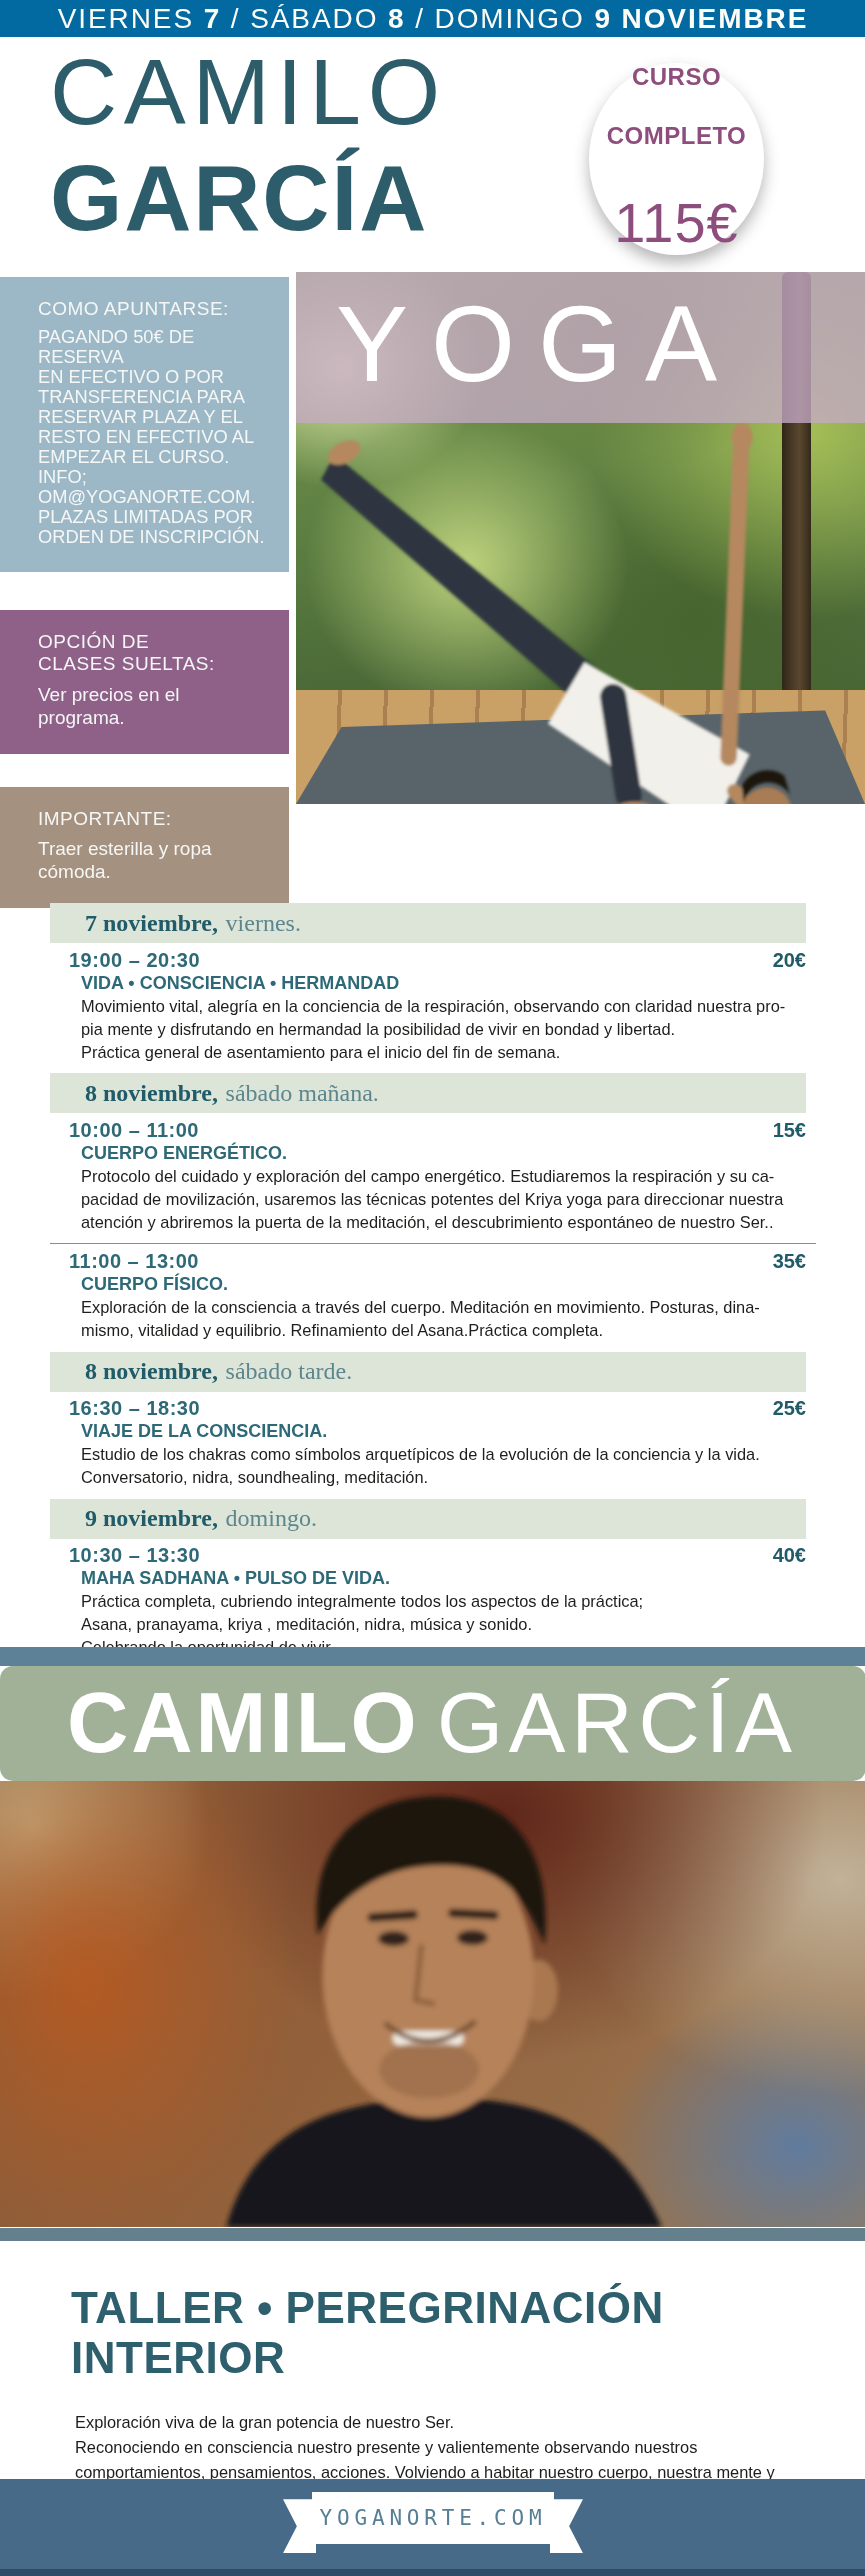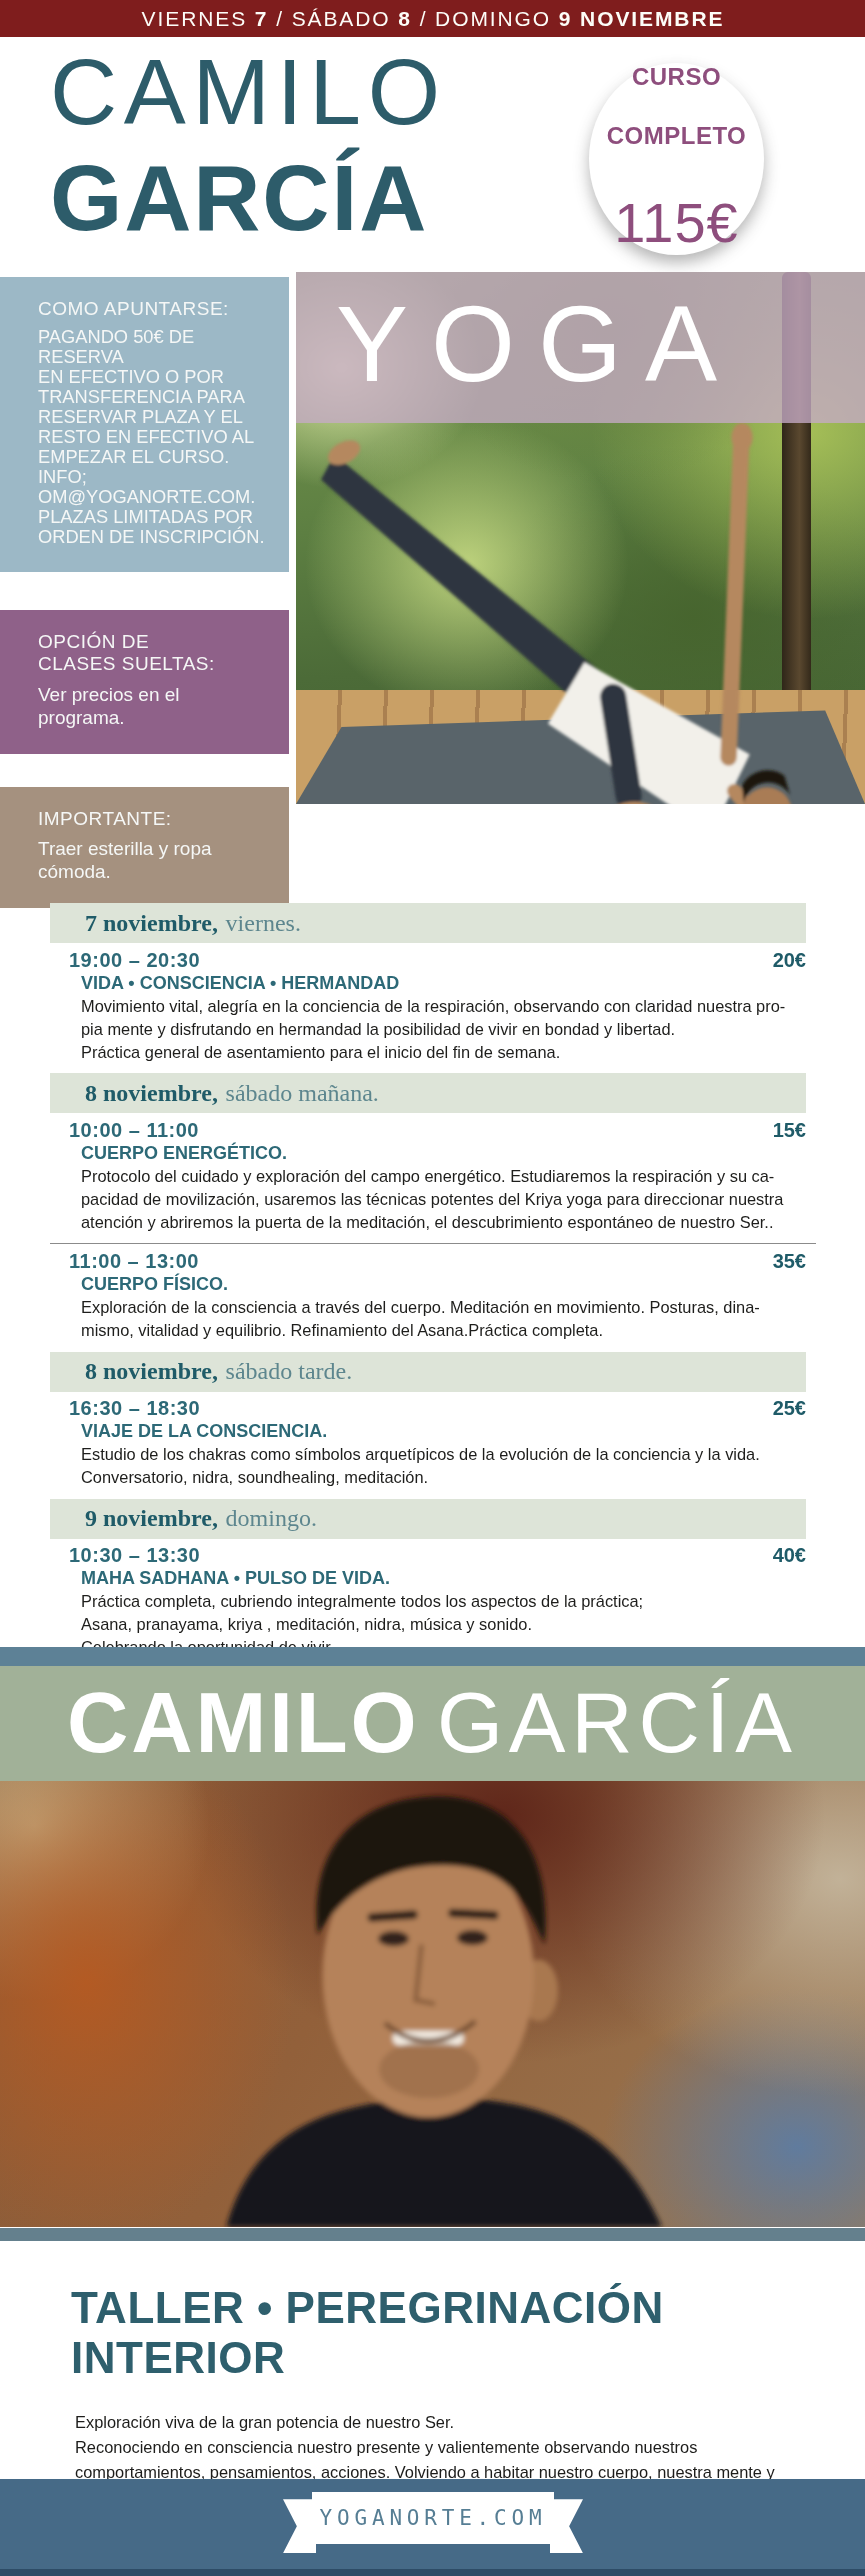--- a/index.html
+++ b/index.html
@@ -1,22 +1,22 @@
 <!DOCTYPE html>
 <html><head>
 <meta charset="utf-8">
 <style>
   html,body{margin:0;padding:0;background:#ffffff;}
   .page{position:relative;width:866px;height:2576px;background:#fff;overflow:hidden;
         font-family:"Liberation Sans", sans-serif;}
 
   
-  .top-banner{position:absolute;top:0;left:0;width:866px;height:37px;background:#7f1d1d;
+  .top-banner{position:absolute;top:0;left:0;width:866px;height:37px;background:#0369a1;
     color:#fdfdf8;display:flex;align-items:center;justify-content:center;
-    font-size:21px;letter-spacing:1.9px;}
+    font-size:28px;letter-spacing:1.9px;}
   .top-banner b{font-weight:700;}
 
   
   .title-first{position:absolute;left:50px;top:46px;font-size:93px;line-height:1;
     color:#2d5c6a;font-weight:300;letter-spacing:6.7px;}
   .title-last{position:absolute;left:50px;top:152px;font-size:93px;line-height:1;
     color:#2d5c6a;font-weight:700;letter-spacing:1.9px;}
 
   
   .badge{position:absolute;left:589px;top:63px;width:175px;height:192px;border-radius:50%;
@@ -68,21 +68,21 @@
     font-size:20px;line-height:23px;}
   .time{color:#2d6977;font-weight:700;letter-spacing:0.5px;}
   .price{color:#1f5b68;font-weight:700;}
   .sess-title{color:#2d6977;font-weight:700;font-size:18px;line-height:19px;margin:1.9px 0 1.9px 31px;}
   .sess-body{font-size:16.4px;line-height:23px;color:#1e1e1c;margin-left:31px;margin-right:-27px;
     white-space:pre-line;}
   .divider{border-top:1px solid #8b8b8b;margin:9.6px -9.6px 0 0;}
 
   
   .steel-bar{position:absolute;left:0;top:1647px;width:866px;height:19px;background:#5d8196;}
-  .name-band{position:absolute;left:0;top:1666px;width:866px;height:115px;background:#a1b198;}
+  .name-band{position:absolute;left:0;top:1666px;width:866px;height:115px;background:#a1b198;border-radius:13px;}
   .name-band .nb-text{position:absolute;left:67px;top:0;height:115px;line-height:114px;color:#fff;}
   .nb-bold{font-size:85px;font-weight:700;letter-spacing:2.9px;}
   .nb-light{font-size:85px;font-weight:300;letter-spacing:5.8px;margin-left:17.3px;}
 
   
   .portrait{position:absolute;left:0;top:1781px;width:866px;height:446px;overflow:hidden;
     background:
       radial-gradient(289px 366px at 10% 45%, rgba(181,90,34,.95), rgba(181,90,34,0) 72%),
       radial-gradient(250px 250px at 4% 10%, rgba(200,185,143,.9), rgba(200,185,143,0) 70%),
       radial-gradient(414px 317px at 58% 8%, rgba(92,35,24,.95), rgba(92,35,24,0) 78%),

